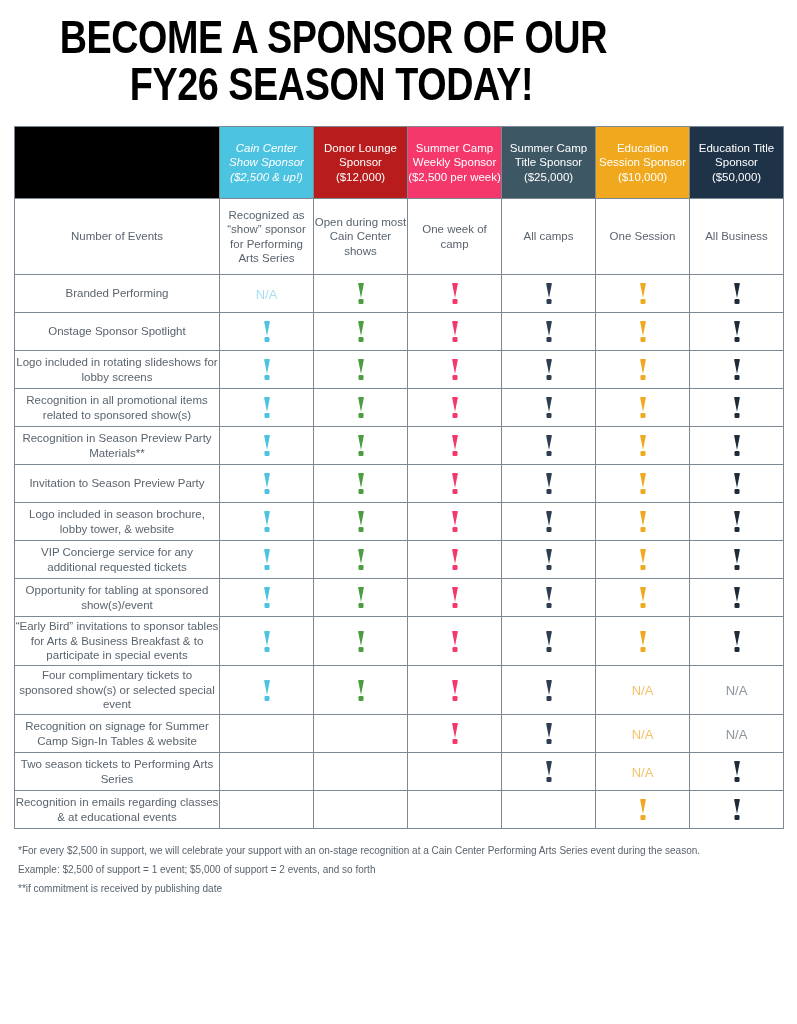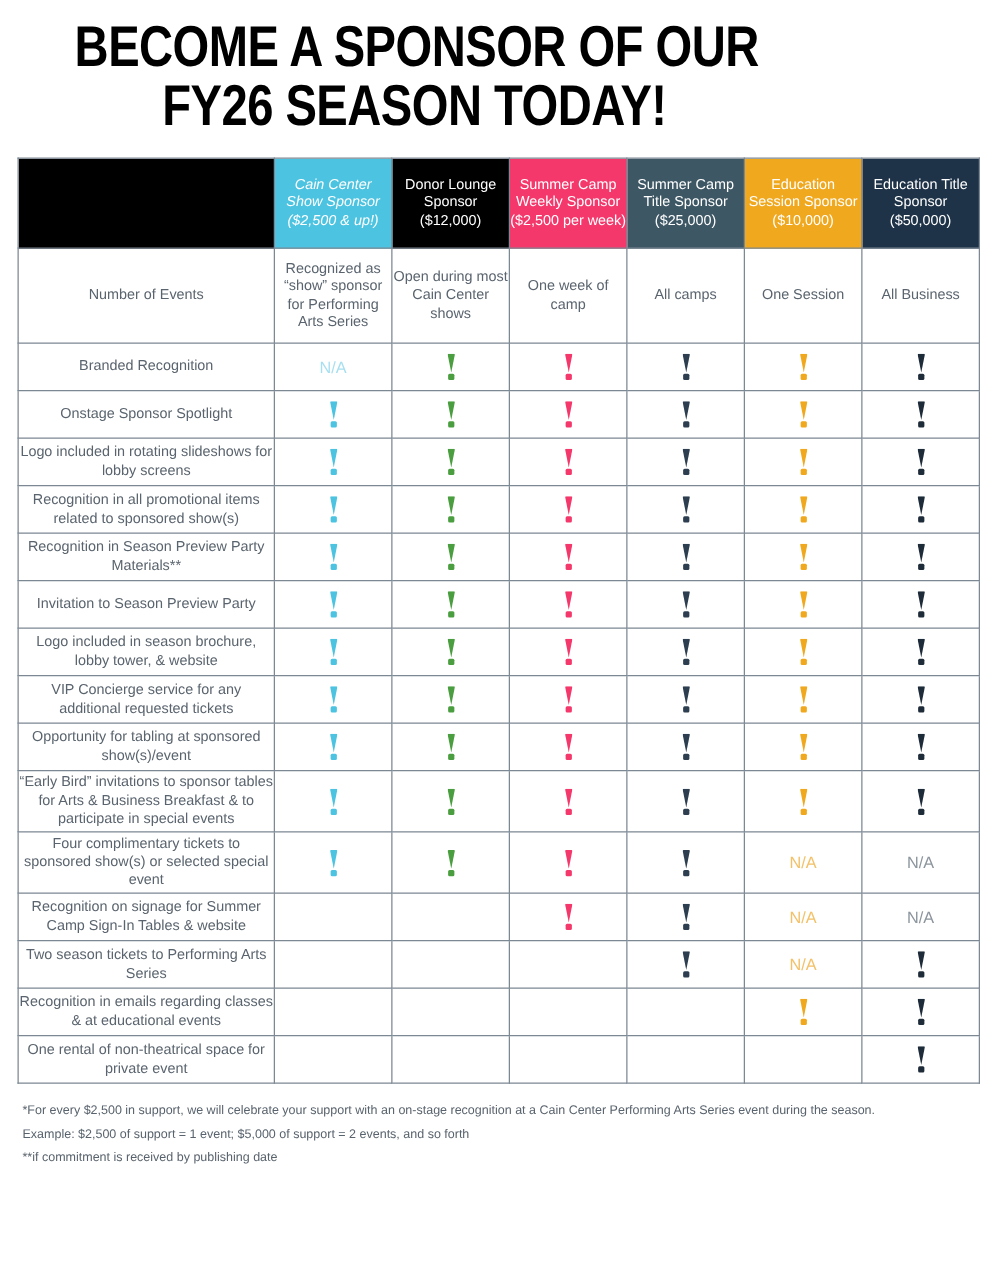--- a/index.html
+++ b/index.html
@@ -163,21 +163,21 @@
           <col class="c-col">
         </colgroup>
       <thead>
         <tr class="head-row" id="header-row">
           <th class="head-blank"></th>
         <th class="head-cell" style="background: rgb(76, 195, 224); font-style: italic;">
               <span class="hl">Cain Center</span>
               <span class="hl">Show Sponsor</span>
               <span class="hl">($2,500 &amp; up!)</span>
             </th>
-            <th class="head-cell" style="background: #000000;">
+            <th class="head-cell" style="background: #b91c1c;">
               <span class="hl">Donor Lounge</span>
               <span class="hl">Sponsor</span>
               <span class="hl">($12,000)</span>
             </th>
             <th class="head-cell" style="background: rgb(244, 56, 107);">
               <span class="hl">Summer Camp</span>
               <span class="hl">Weekly Sponsor</span>
               <span class="hl">($2,500 per week)</span>
             </th>
             <th class="head-cell" style="background: rgb(62, 87, 101);">
@@ -201,21 +201,21 @@
           <tr class="events-row">
             <td class="events-label">Number of Events</td>
             <td class="events-cell">Recognized as “show” sponsor for Performing Arts Series</td>
             <td class="events-cell">Open during most Cain Center shows</td>
             <td class="events-cell">One week of camp</td>
             <td class="events-cell">All camps</td>
             <td class="events-cell">One Session</td>
             <td class="events-cell">All Business</td>
           </tr>
           <tr class="data-row">
-            <td class="row-label">Branded Recognition</td>
+            <td class="row-label">Branded Performing</td>
             <td><span class="na" style="color: rgb(168, 223, 240);">N/A</span></td>
             <td><span class="excl" style="color: rgb(74, 158, 63);"><span class="bar"></span><span class="dot"></span></span></td>
             <td><span class="excl" style="color: rgb(244, 56, 107);"><span class="bar"></span><span class="dot"></span></span></td>
             <td><span class="excl" style="color: rgb(44, 62, 79);"><span class="bar"></span><span class="dot"></span></span></td>
             <td><span class="excl" style="color: rgb(240, 168, 30);"><span class="bar"></span><span class="dot"></span></span></td>
             <td><span class="excl" style="color: rgb(30, 44, 58);"><span class="bar"></span><span class="dot"></span></span></td>
           </tr>
           <tr class="data-row">
             <td class="row-label">Onstage Sponsor Spotlight</td>
             <td><span class="excl" style="color: rgb(76, 195, 224);"><span class="bar"></span><span class="dot"></span></span></td>
@@ -324,29 +324,20 @@
             <td><span class="na" style="color: rgb(243, 193, 104);">N/A</span></td>
             <td><span class="excl" style="color: rgb(30, 44, 58);"><span class="bar"></span><span class="dot"></span></span></td>
           </tr>
           <tr class="data-row">
             <td class="row-label">Recognition in emails regarding classes &amp; at educational events</td>
             <td></td>
             <td></td>
             <td></td>
             <td></td>
             <td><span class="excl" style="color: rgb(240, 168, 30);"><span class="bar"></span><span class="dot"></span></span></td>
-            <td><span class="excl" style="color: rgb(30, 44, 58);"><span class="bar"></span><span class="dot"></span></span></td>
-          </tr>
-          <tr class="data-row">
-            <td class="row-label">One rental of non-theatrical space for private event</td>
-            <td></td>
-            <td></td>
-            <td></td>
-            <td></td>
-            <td></td>
             <td><span class="excl" style="color: rgb(30, 44, 58);"><span class="bar"></span><span class="dot"></span></span></td>
           </tr>
         </tbody>
     </table>
   </div>
 
   <div class="footnotes" id="footnotes">
       <div>*For every $2,500 in support, we will celebrate your support with an on-stage recognition at a Cain Center Performing Arts Series event during the season.</div>
       <div>Example: $2,500 of support = 1 event; $5,000 of support =  2 events, and so forth</div>
       <div>**if commitment is received by publishing date</div>

